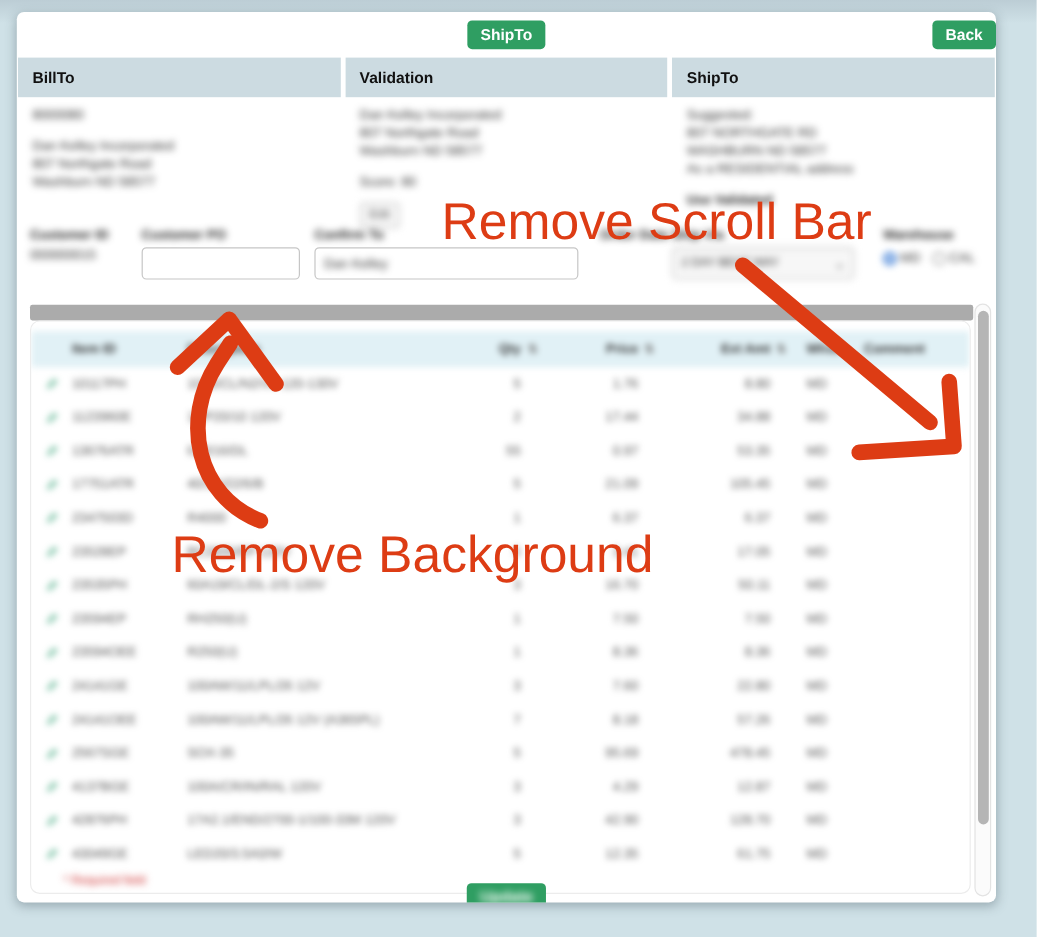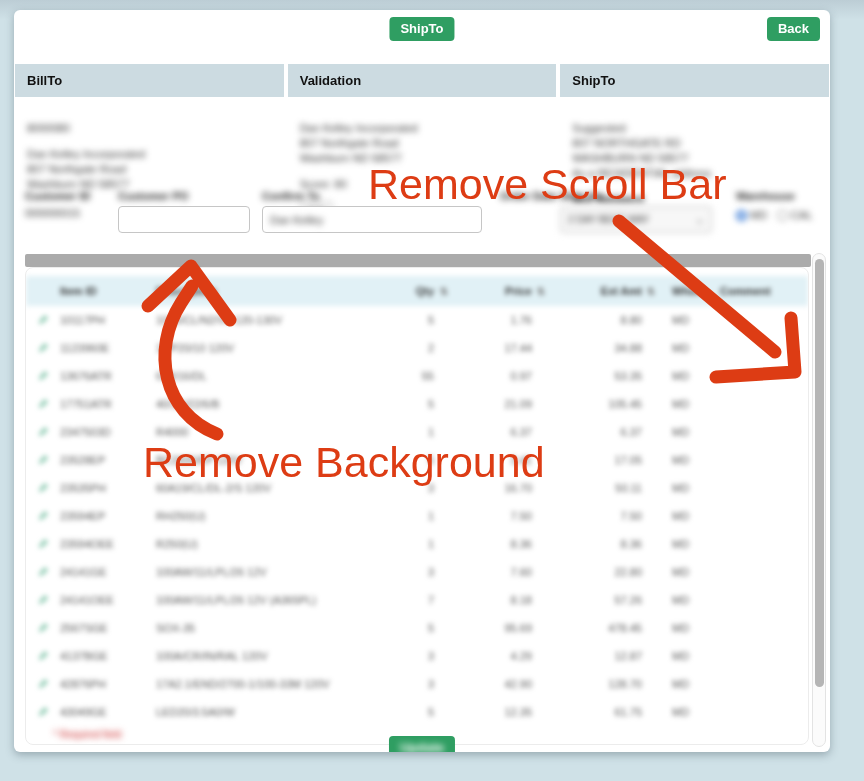--- a/index.html
+++ b/index.html
@@ -6,23 +6,23 @@
   body{font-family:"Liberation Sans",sans-serif;}
   .stage{position:relative;width:864px;height:781px;overflow:hidden;
     background:linear-gradient(#bccdd5 0%,#cfe1e7 2.5%,#cfe1e7 100%);}
   .card{position:absolute;left:14px;top:10px;width:816px;height:742px;background:#fff;
     border-radius:6px;box-shadow:0 3px 9px rgba(60,80,90,.38);overflow:hidden;}
   
   .topbar{position:relative;height:38px;}
   .btn{display:inline-block;background:#2f9e62;color:#fff;font-size:13px;font-weight:700;
     border:none;border-radius:4px;padding:5px 11px;cursor:pointer;line-height:1.1;}
   .btn-update{position:absolute;left:50%;transform:translateX(-50%);top:7px;}
-  .btn-back{position:absolute;right:10px;top:7px;}
-  
-  .sec-heads{display:flex;gap:4px;margin:16px 1px;}
+  .btn-back{position:absolute;right:0;top:7px;}
+  
+  .sec-heads{display:flex;gap:4px;margin:0 1px;}
   .sec-head{flex:1;background:#ccdbe1;height:33px;display:flex;align-items:center;
     padding-left:12px;font-size:13px;font-weight:700;color:#111;}
   
   .addr-row{display:flex;gap:4px;margin:0 1px;height:108px;}
   .addr-col{flex:1;padding:8px 0 0 12px;font-size:11px;color:#333;line-height:15px;}
   .addr-gap{height:11px;}
   .chip{display:inline-block;border:1px solid #bbb;border-radius:3px;background:#f6f6f6;
     color:#555;font-size:10px;padding:2px 7px;margin-top:9px;}
   .strong-line{font-weight:700;color:#222;}
   

